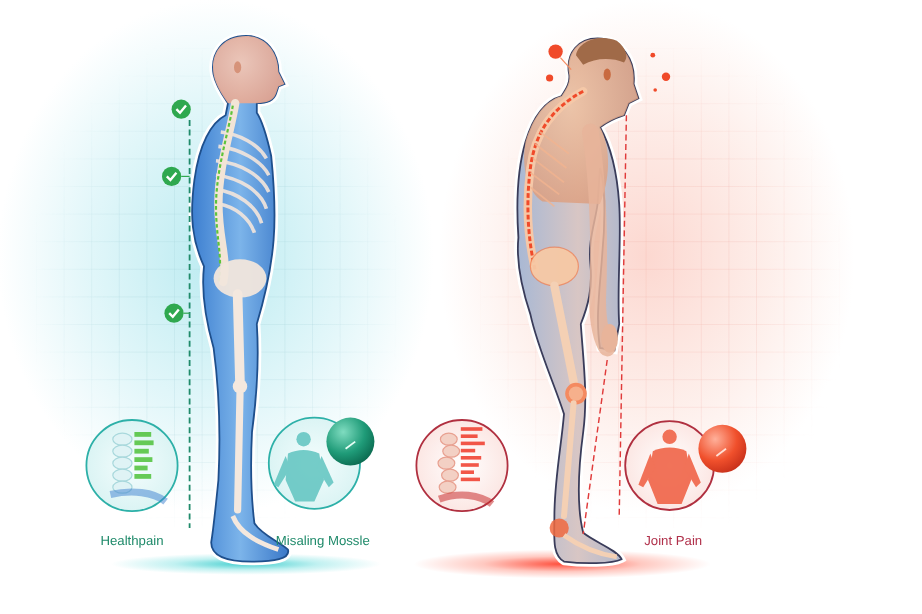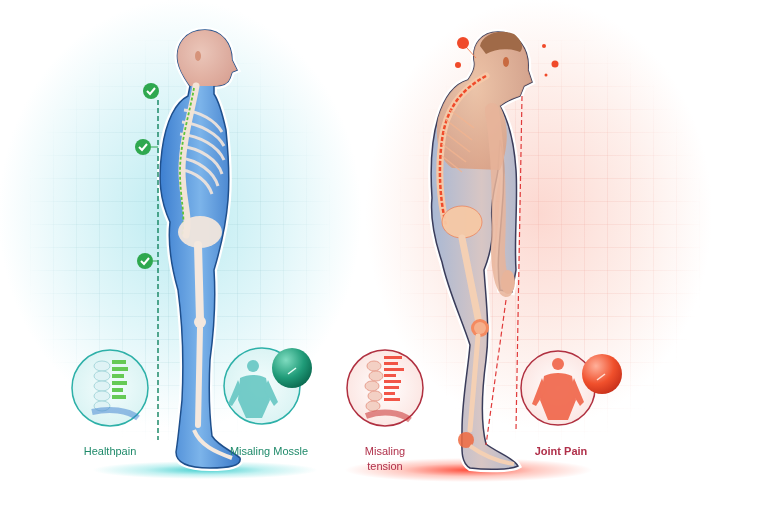--- a/index.html
+++ b/index.html
@@ -240,18 +240,14 @@
         <path d="M542,378 L532,404 L536,406 L546,390 Z"></path>
         <path d="M574,378 L584,402 L580,406 L570,390 Z"></path>
       </g>
       <circle cx="602" cy="374" r="20" fill="url(#redBall)"></circle>
       <path d="M597,380 L605,374" stroke="#ffe0d6" stroke-width="1.5"></path>
     </g>
   </svg>
 
   <div class="label green" style="left:70px; top:444px; width:80px;">Healthpain</div>
   <div class="label green" style="left:224px; top:444px; width:90px;">Misaling Mossle</div>
-  <div class="label red" style="left:350px; top:444px; width:70px;">
-    <div>Misaling</div>
-    <div>tension</div>
-  </div>
-  <div class="label red" style="left:526px; top:444px; width:70px;font-weight:bold;">Joint Pain</div>
+  <div class="label red" style="left:526px; top:444px; width:70px;">Joint Pain</div>
 </div>
 
 </body></html>

